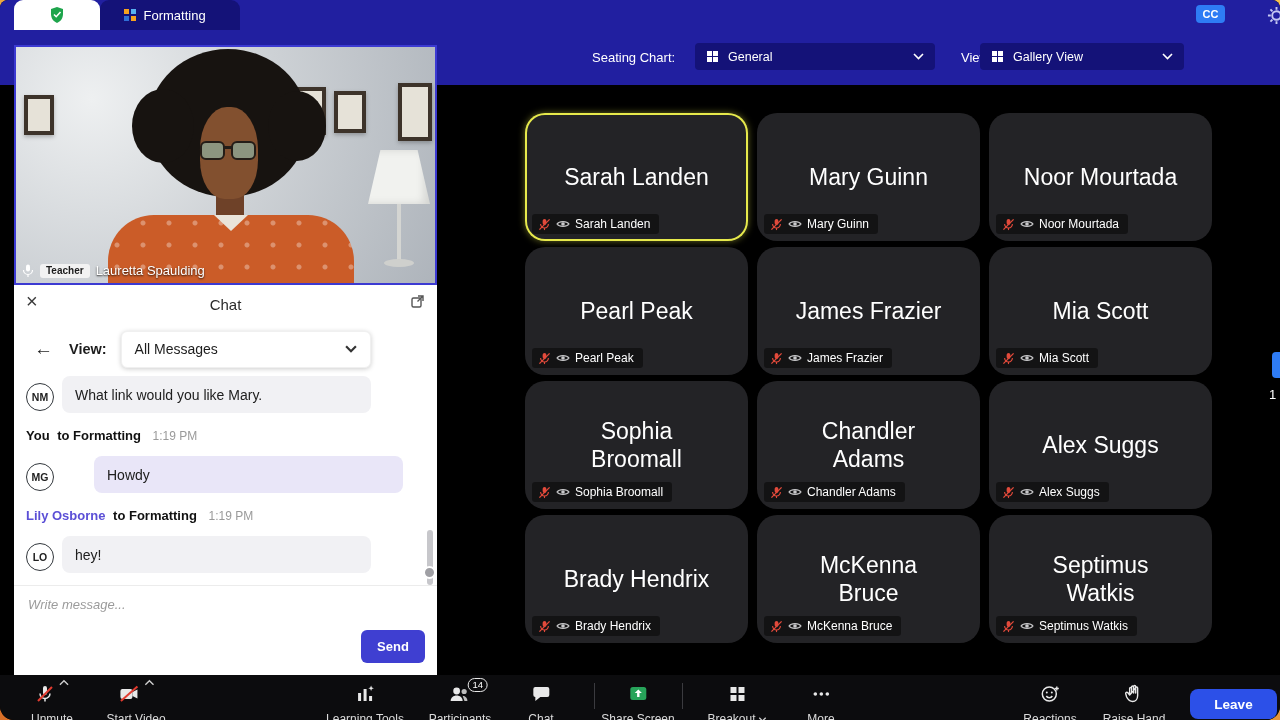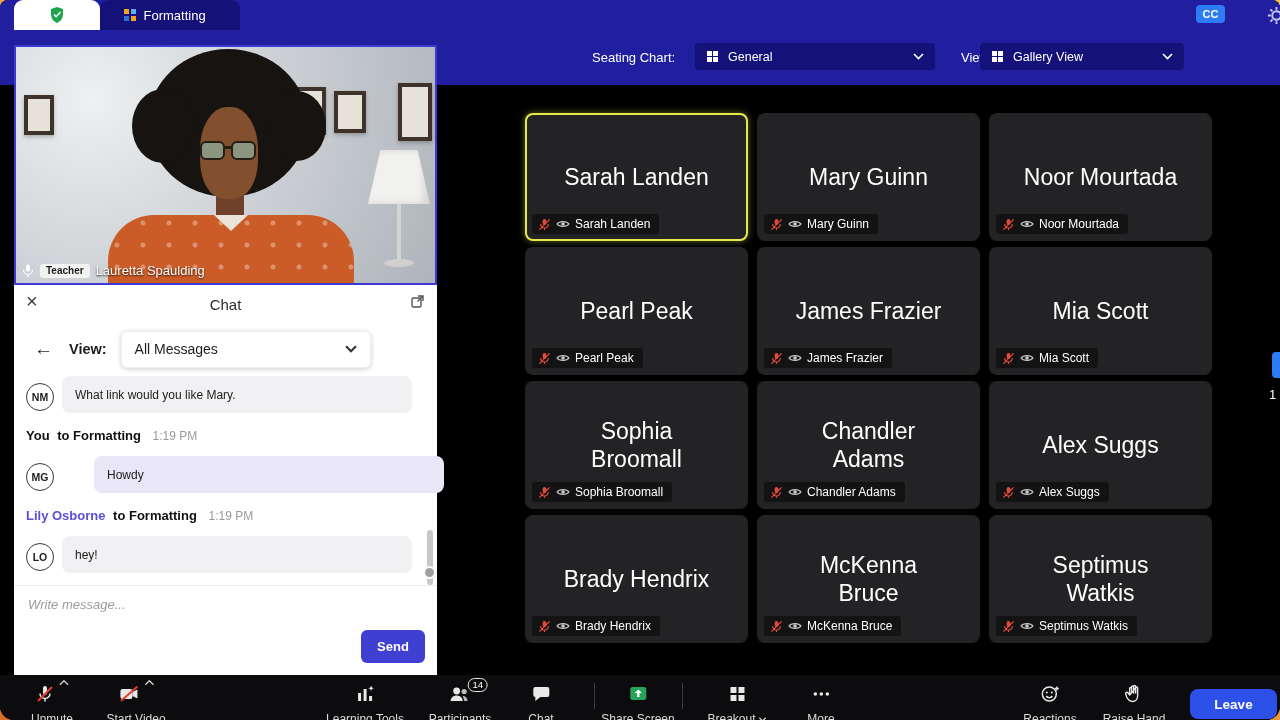--- a/index.html
+++ b/index.html
@@ -68,22 +68,22 @@
   .chat-close { position:absolute; left:12px; top:5px; font-size:20px; color:#3a3a3a; cursor:default; }
   .chat-popout { position:absolute; right:12px; top:9px; }
   .chat-viewrow { position:absolute; left:0; top:42px; width:423px; height:44px; display:flex; align-items:center; }
   .back-arrow { margin-left:20px; font-size:19px; color:#1d1d1d; }
   .view-lbl { margin-left:16px; font-size:14.5px; color:#1d1d1d; font-weight:600; }
   .msgdd { margin-left:14px; width:250px; height:37px; background:#fff; border-radius:6px;
     border:1px solid #f0f0f0; box-shadow:0 1px 5px rgba(0,0,0,.20); display:flex;
     align-items:center; padding:0 13px; font-size:14px; color:#1d1d1d; }
   .msgdd .chev { margin-left:auto; }
   .msgs { position:absolute; left:0; top:86px; width:423px; height:214px; }
-  .bubble { position:absolute; left:48px; width:350px; height:37px; border-radius:8px;
-    background:#f1f1f4; font-size:12px; color:#202020; display:flex; align-items:center;
+  .bubble { position:absolute; left:48px; width:309px; height:37px; border-radius:8px;
+    background:#f1f1f4; font-size:14px; color:#202020; display:flex; align-items:center;
     padding:0 13px; }
   .bubble.purple { background:#e9e6f8;margin-left:32px; }
   .avatar { position:absolute; left:12px; width:28px; height:28px; border-radius:50%; background:#fff;
     border:1.6px solid #33383d; display:flex; align-items:center; justify-content:center;
     font-size:10.5px; font-weight:bold; color:#222; }
   .msghead { position:absolute; left:12px; font-size:13px; color:#111; }
   .msghead .sender { font-weight:bold; }
   .msghead .sender.purple { color:#5b4fd6; }
   .msghead .suffix { font-weight:bold; margin-left:4px; }
   .msghead .time { color:#9a9a9a; font-size:12px; margin-left:8px; }
@@ -95,21 +95,21 @@
   .chat-input input { border:none; outline:none; width:400px; margin:10px 0 0 12px; font-size:13px;
     font-family:"Liberation Sans", sans-serif; color:#333; background:transparent; }
   .chat-input input::placeholder { font-style:italic; color:#9b9b9b; }
   .send { position:absolute; right:12px; top:44px; width:64px; height:33px; background:#3f3fd1;
     color:#fff; border:none; border-radius:6px; font-size:13px; font-weight:bold;
     display:flex; align-items:center; justify-content:center; }
 
   
   .grid { position:absolute; left:525px; top:113px; width:687px; height:530px; display:grid;
     grid-template-columns:repeat(3,223px); grid-auto-rows:128px; column-gap:9px; row-gap:6px; }
-  .tile { position:relative; background:#232326; border-radius:8px; display:flex;
+  .tile { position:relative; background:#232326; border-radius:20px; display:flex;
     align-items:center; justify-content:center; }
   .tile.active { box-shadow: inset 0 0 0 2px #e6e94b, 0 0 7px rgba(230,233,75,.45); }
   .tile-name { color:#fff; font-size:23px; text-align:center; line-height:1.22; padding:0 30px; }
   .plate { position:absolute; left:7px; bottom:7px; display:flex; align-items:center; gap:5px;
     background:rgba(0,0,0,.45); border-radius:3px; padding:3px 9px 3px 6px; }
   .plate span { color:#fff; font-size:12px; white-space:nowrap; }
   .page-btn { position:absolute; left:1272px; top:352px; width:8px; height:26px; background:#2e7cf5;
     border-radius:4px 0 0 4px; }
   .page-num { position:absolute; left:1269px; top:387px; color:#fff; font-size:13px; }
 

